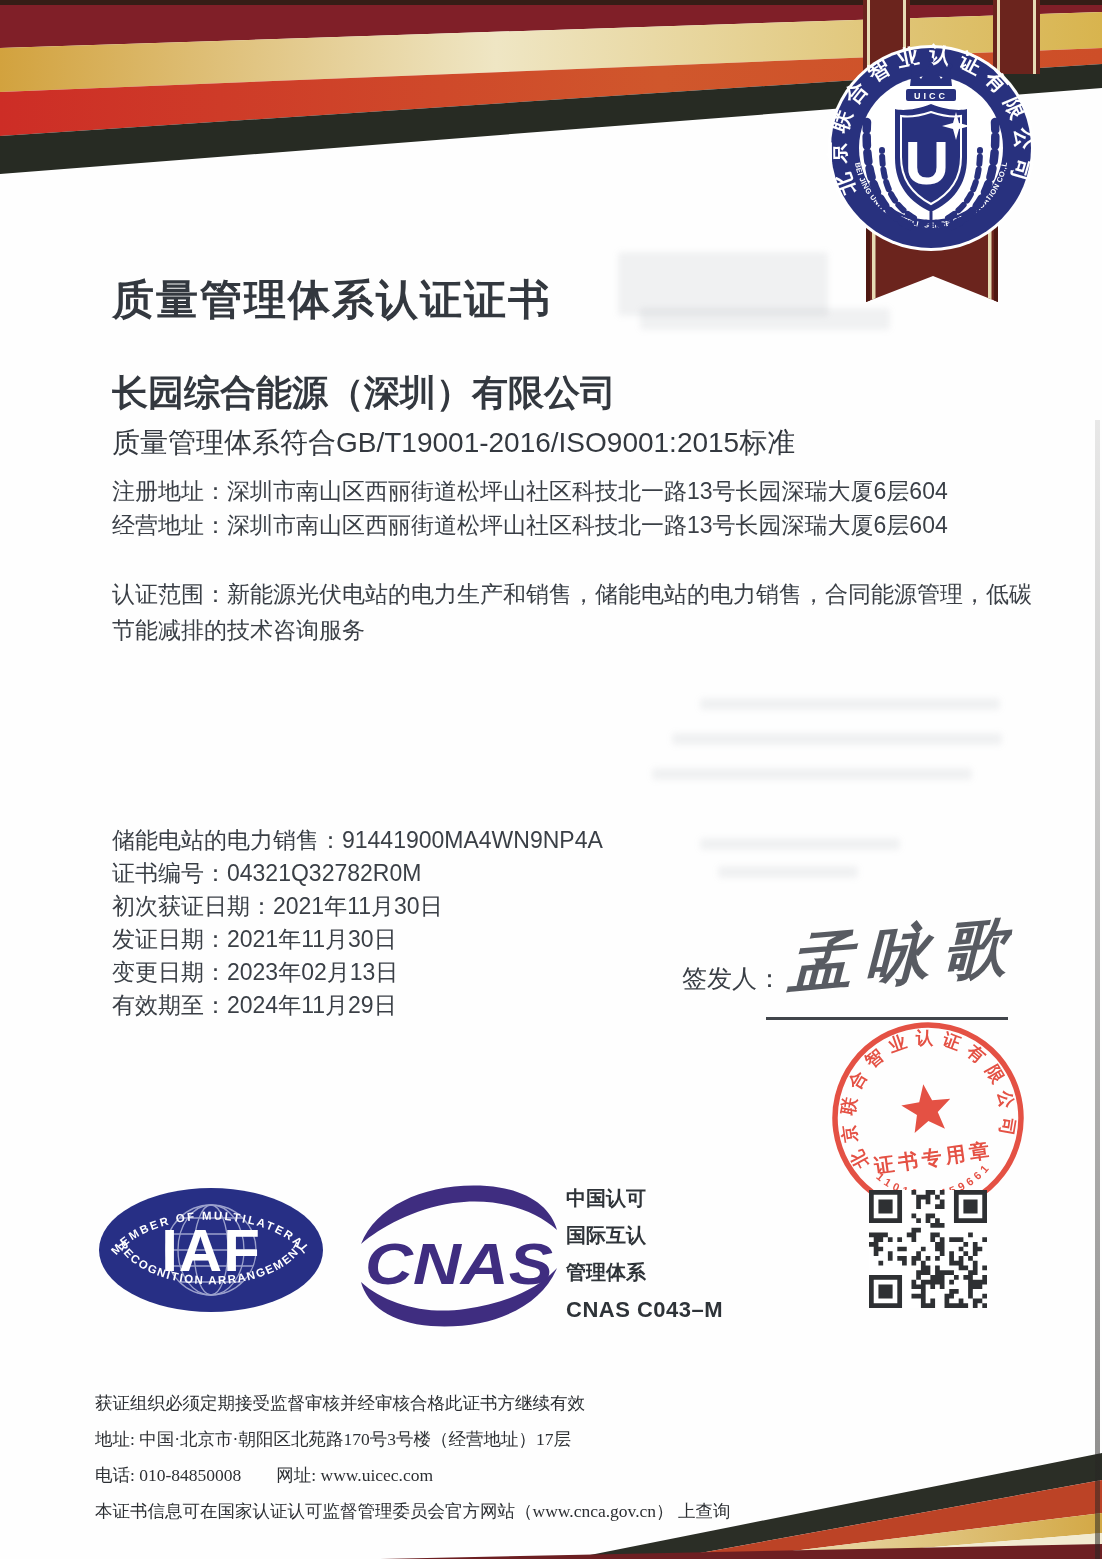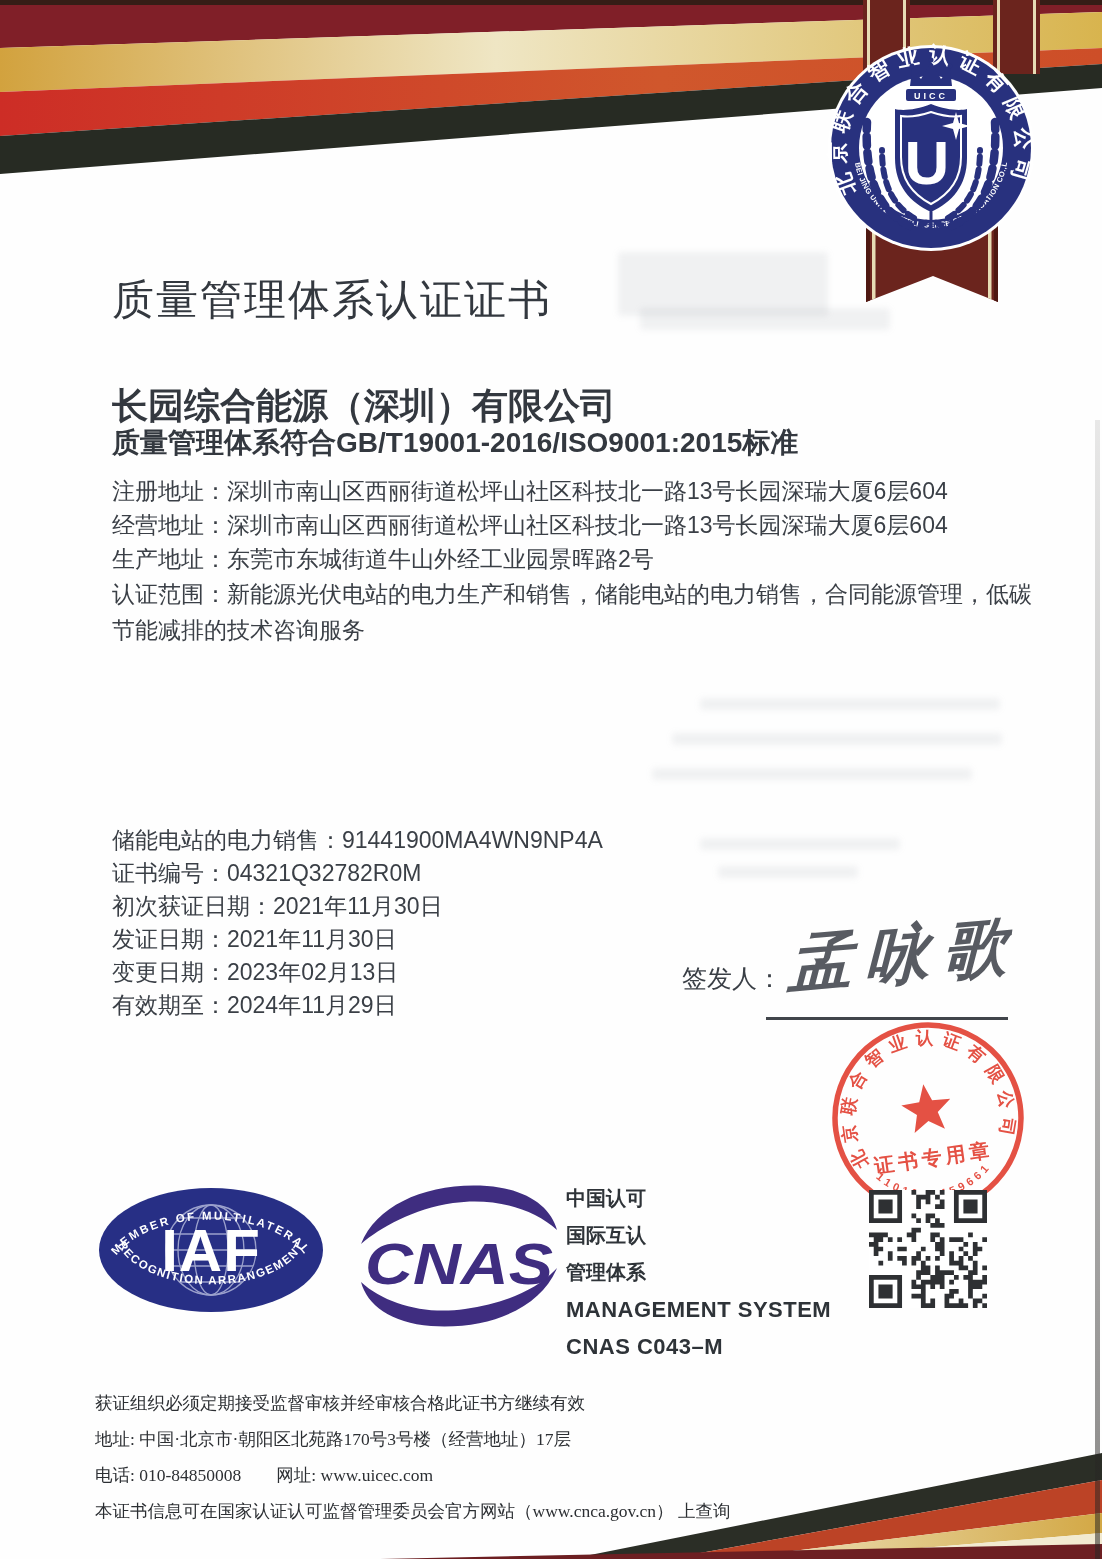--- a/index.html
+++ b/index.html
@@ -2,23 +2,23 @@
 <html><head>
 <meta charset="utf-8">
 <style>
   html,body{margin:0;padding:0;background:#e9e9e9;}
   .page{
     position:relative;width:1102px;height:1559px;margin:0 auto;
     background:#fefefe;overflow:hidden;
     font-family:"Liberation Sans", sans-serif;color:#383d44;
   }
   .abs{position:absolute;}
-  .title{font-size:42px;font-weight:normal;letter-spacing:2px;color:#33383f;}
+  .title{font-size:42px;font-weight:bold;letter-spacing:2px;color:#33383f;}
   .company{font-size:36px;font-weight:bold;color:#33383f;}
-  .standard{font-size:28px;font-weight:bold;color:#33383f;}
+  .standard{font-size:28px;font-weight:normal;color:#33383f;}
   .bodyline{font-size:23px;line-height:34px;white-space:nowrap;color:#3a3f46;}
   .scope{font-size:23px;line-height:36px;width:925px;color:#3a3f46;}
   .detailline{font-size:23px;line-height:33px;white-space:nowrap;color:#3a3f46;}
   .issuer{font-size:25px;color:#3a3f46;}
   .signature{
     font-size:64px;font-weight:bold;font-style:italic;letter-spacing:14px;
     color:#4a4e55;transform:rotate(-5deg) skewX(-6deg);transform-origin:left center;
     opacity:.92;white-space:nowrap;
   }
   .sig-underline{background:#41454b;height:3px;}
@@ -114,27 +114,26 @@
         <path d="M121 212 L121 228" stroke-width="3"></path>
       </g>
       <g fill="#28317e">
         <ellipse cx="113" cy="224" rx="6.5" ry="3" transform="rotate(-32 113 224)"></ellipse>
         <ellipse cx="129" cy="224" rx="6.5" ry="3" transform="rotate(32 129 224)"></ellipse>
       </g>
     </g>
   </svg>
 
   <div class="abs title" style="left:112px;top:272px">质量管理体系认证证书</div>
-  <div class="abs company" style="left:112px;top:382px">长园综合能源（深圳）有限公司</div>
+  <div class="abs company" style="left:112px;top:369px">长园综合能源（深圳）有限公司</div>
   <div class="abs standard" style="left:112px;top:424px">质量管理体系符合GB/T19001-2016/ISO9001:2015标准</div>
 
   <div class="abs" style="left:112px;top:474px">
     <div class="bodyline">注册地址：深圳市南山区西丽街道松坪山社区科技北一路13号长园深瑞大厦6层604</div>
     <div class="bodyline">经营地址：深圳市南山区西丽街道松坪山社区科技北一路13号长园深瑞大厦6层604</div>
-    <div class="bodyline">生产地址：东莞市东城街道牛山外经工业园景晖路2号</div>
   </div>
 
   <div class="abs scope" style="left:112px;top:576px">认证范围：新能源光伏电站的电力生产和销售，储能电站的电力销售，合同能源管理，低碳节能减排的技术咨询服务</div>
 
   <div class="abs" style="left:112px;top:824px">
     <div class="detailline">储能电站的电力销售：91441900MA4WN9NP4A</div>
     <div class="detailline">证书编号：04321Q32782R0M</div>
     <div class="detailline">初次获证日期：2021年11月30日</div>
     <div class="detailline">发证日期：2021年11月30日</div>
     <div class="detailline">变更日期：2023年02月13日</div>
@@ -194,21 +193,20 @@
   <svg class="abs" style="left:349px;top:1182px" width="220" height="146" viewBox="0 0 220 146">
     <path d="M12 62 C 28 22 80 0 138 4 C 178 7 202 25 208 48 C 184 26 144 15 104 21 C 64 27 32 45 12 62 Z" fill="#3f2d80"></path>
     <path d="M208 86 C 192 126 140 148 82 144 C 42 141 18 123 12 100 C 36 122 76 133 116 127 C 156 121 188 108 208 86 Z" fill="#3f2d80"></path>
     <text x="110" y="102" text-anchor="middle" font-size="58" font-weight="bold" font-style="italic" fill="#3f2d80" textLength="188" lengthAdjust="spacingAndGlyphs">CNAS</text>
   </svg>
 
   <div class="abs" style="left:566px;top:1180px">
     <div class="accr">中国认可</div>
     <div class="accr">国际互认</div>
     <div class="accr">管理体系</div>
-    <div class="accr accr-en">MANAGEMENT SYSTEM</div>
     <div class="accr accr-en">CNAS C043–M</div>
   </div>
 
   <svg class="abs" id="qr-code" style="left:869px;top:1190px" width="118" height="118" viewBox="0 0 118 118">
     <rect width="118" height="118" fill="#ffffff"></rect>
     <path id="qr-path" fill="#2e3033" fill-rule="evenodd" d="M0 0h33.04v33.04h-33.04ZM4.72 4.72v23.599999999999998h23.599999999999998v-23.599999999999998ZM9.44 9.44h14.16v14.16h-14.16ZM84.96 0h33.04v33.04h-33.04ZM89.67999999999999 4.72v23.599999999999998h23.599999999999998v-23.599999999999998ZM94.39999999999999 9.44h14.16v14.16h-14.16ZM0 84.96h33.04v33.04h-33.04ZM4.72 89.67999999999999v23.599999999999998h23.599999999999998v-23.599999999999998ZM9.44 94.39999999999999h14.16v14.16h-14.16ZM42.48 0h4.72v4.72h-4.72ZM56.64 0h4.72v4.72h-4.72ZM61.36 0h4.72v4.72h-4.72ZM70.8 0h4.72v4.72h-4.72ZM47.199999999999996 4.72h4.72v4.72h-4.72ZM51.919999999999995 4.72h4.72v4.72h-4.72ZM56.64 4.72h4.72v4.72h-4.72ZM66.08 4.72h4.72v4.72h-4.72ZM47.199999999999996 9.44h4.72v4.72h-4.72ZM56.64 9.44h4.72v4.72h-4.72ZM70.8 9.44h4.72v4.72h-4.72ZM47.199999999999996 14.16h4.72v4.72h-4.72ZM66.08 14.16h4.72v4.72h-4.72ZM70.8 14.16h4.72v4.72h-4.72ZM42.48 23.599999999999998h4.72v4.72h-4.72ZM56.64 23.599999999999998h4.72v4.72h-4.72ZM61.36 23.599999999999998h4.72v4.72h-4.72ZM47.199999999999996 28.32h4.72v4.72h-4.72ZM56.64 28.32h4.72v4.72h-4.72ZM66.08 28.32h4.72v4.72h-4.72ZM61.36 33.04h4.72v4.72h-4.72ZM66.08 33.04h4.72v4.72h-4.72ZM70.8 33.04h4.72v4.72h-4.72ZM42.48 37.76h4.72v4.72h-4.72ZM47.199999999999996 37.76h4.72v4.72h-4.72ZM0 42.48h4.72v4.72h-4.72ZM4.72 42.48h4.72v4.72h-4.72ZM9.44 42.48h4.72v4.72h-4.72ZM14.16 42.48h4.72v4.72h-4.72ZM37.76 42.48h4.72v4.72h-4.72ZM42.48 42.48h4.72v4.72h-4.72ZM61.36 42.48h4.72v4.72h-4.72ZM66.08 42.48h4.72v4.72h-4.72ZM99.11999999999999 42.48h4.72v4.72h-4.72ZM4.72 47.199999999999996h4.72v4.72h-4.72ZM9.44 47.199999999999996h4.72v4.72h-4.72ZM18.88 47.199999999999996h4.72v4.72h-4.72ZM28.32 47.199999999999996h4.72v4.72h-4.72ZM42.48 47.199999999999996h4.72v4.72h-4.72ZM61.36 47.199999999999996h4.72v4.72h-4.72ZM70.8 47.199999999999996h4.72v4.72h-4.72ZM80.24 47.199999999999996h4.72v4.72h-4.72ZM84.96 47.199999999999996h4.72v4.72h-4.72ZM89.67999999999999 47.199999999999996h4.72v4.72h-4.72ZM113.28 47.199999999999996h4.72v4.72h-4.72ZM0 51.919999999999995h4.72v4.72h-4.72ZM4.72 51.919999999999995h4.72v4.72h-4.72ZM66.08 51.919999999999995h4.72v4.72h-4.72ZM70.8 51.919999999999995h4.72v4.72h-4.72ZM94.39999999999999 51.919999999999995h4.72v4.72h-4.72ZM103.83999999999999 51.919999999999995h4.72v4.72h-4.72ZM4.72 56.64h4.72v4.72h-4.72ZM9.44 56.64h4.72v4.72h-4.72ZM28.32 56.64h4.72v4.72h-4.72ZM33.04 56.64h4.72v4.72h-4.72ZM51.919999999999995 56.64h4.72v4.72h-4.72ZM66.08 56.64h4.72v4.72h-4.72ZM70.8 56.64h4.72v4.72h-4.72ZM89.67999999999999 56.64h4.72v4.72h-4.72ZM103.83999999999999 56.64h4.72v4.72h-4.72ZM108.55999999999999 56.64h4.72v4.72h-4.72ZM4.72 61.36h4.72v4.72h-4.72ZM18.88 61.36h4.72v4.72h-4.72ZM47.199999999999996 61.36h4.72v4.72h-4.72ZM70.8 61.36h4.72v4.72h-4.72ZM80.24 61.36h4.72v4.72h-4.72ZM94.39999999999999 61.36h4.72v4.72h-4.72ZM103.83999999999999 61.36h4.72v4.72h-4.72ZM18.88 66.08h4.72v4.72h-4.72ZM28.32 66.08h4.72v4.72h-4.72ZM33.04 66.08h4.72v4.72h-4.72ZM42.48 66.08h4.72v4.72h-4.72ZM47.199999999999996 66.08h4.72v4.72h-4.72ZM56.64 66.08h4.72v4.72h-4.72ZM66.08 66.08h4.72v4.72h-4.72ZM80.24 66.08h4.72v4.72h-4.72ZM89.67999999999999 66.08h4.72v4.72h-4.72ZM99.11999999999999 66.08h4.72v4.72h-4.72ZM9.44 70.8h4.72v4.72h-4.72ZM33.04 70.8h4.72v4.72h-4.72ZM42.48 70.8h4.72v4.72h-4.72ZM51.919999999999995 70.8h4.72v4.72h-4.72ZM80.24 70.8h4.72v4.72h-4.72ZM84.96 70.8h4.72v4.72h-4.72ZM89.67999999999999 70.8h4.72v4.72h-4.72ZM103.83999999999999 70.8h4.72v4.72h-4.72ZM51.919999999999995 75.52h4.72v4.72h-4.72ZM56.64 75.52h4.72v4.72h-4.72ZM66.08 75.52h4.72v4.72h-4.72ZM89.67999999999999 75.52h4.72v4.72h-4.72ZM94.39999999999999 75.52h4.72v4.72h-4.72ZM103.83999999999999 75.52h4.72v4.72h-4.72ZM113.28 75.52h4.72v4.72h-4.72ZM47.199999999999996 80.24h4.72v4.72h-4.72ZM51.919999999999995 80.24h4.72v4.72h-4.72ZM56.64 80.24h4.72v4.72h-4.72ZM66.08 80.24h4.72v4.72h-4.72ZM70.8 80.24h4.72v4.72h-4.72ZM75.52 80.24h4.72v4.72h-4.72ZM80.24 80.24h4.72v4.72h-4.72ZM99.11999999999999 80.24h4.72v4.72h-4.72ZM103.83999999999999 80.24h4.72v4.72h-4.72ZM47.199999999999996 84.96h4.72v4.72h-4.72ZM61.36 84.96h4.72v4.72h-4.72ZM66.08 84.96h4.72v4.72h-4.72ZM70.8 84.96h4.72v4.72h-4.72ZM84.96 84.96h4.72v4.72h-4.72ZM94.39999999999999 84.96h4.72v4.72h-4.72ZM99.11999999999999 84.96h4.72v4.72h-4.72ZM113.28 84.96h4.72v4.72h-4.72ZM42.48 89.67999999999999h4.72v4.72h-4.72ZM51.919999999999995 89.67999999999999h4.72v4.72h-4.72ZM56.64 89.67999999999999h4.72v4.72h-4.72ZM61.36 89.67999999999999h4.72v4.72h-4.72ZM66.08 89.67999999999999h4.72v4.72h-4.72ZM70.8 89.67999999999999h4.72v4.72h-4.72ZM80.24 89.67999999999999h4.72v4.72h-4.72ZM99.11999999999999 89.67999999999999h4.72v4.72h-4.72ZM103.83999999999999 89.67999999999999h4.72v4.72h-4.72ZM108.55999999999999 89.67999999999999h4.72v4.72h-4.72ZM113.28 89.67999999999999h4.72v4.72h-4.72ZM42.48 94.39999999999999h4.72v4.72h-4.72ZM47.199999999999996 94.39999999999999h4.72v4.72h-4.72ZM51.919999999999995 94.39999999999999h4.72v4.72h-4.72ZM61.36 94.39999999999999h4.72v4.72h-4.72ZM70.8 94.39999999999999h4.72v4.72h-4.72ZM99.11999999999999 94.39999999999999h4.72v4.72h-4.72ZM103.83999999999999 94.39999999999999h4.72v4.72h-4.72ZM108.55999999999999 94.39999999999999h4.72v4.72h-4.72ZM51.919999999999995 99.11999999999999h4.72v4.72h-4.72ZM80.24 99.11999999999999h4.72v4.72h-4.72ZM84.96 99.11999999999999h4.72v4.72h-4.72ZM99.11999999999999 99.11999999999999h4.72v4.72h-4.72ZM42.48 103.83999999999999h4.72v4.72h-4.72ZM47.199999999999996 103.83999999999999h4.72v4.72h-4.72ZM51.919999999999995 103.83999999999999h4.72v4.72h-4.72ZM75.52 103.83999999999999h4.72v4.72h-4.72ZM80.24 103.83999999999999h4.72v4.72h-4.72ZM99.11999999999999 103.83999999999999h4.72v4.72h-4.72ZM113.28 103.83999999999999h4.72v4.72h-4.72ZM51.919999999999995 108.55999999999999h4.72v4.72h-4.72ZM61.36 108.55999999999999h4.72v4.72h-4.72ZM75.52 108.55999999999999h4.72v4.72h-4.72ZM89.67999999999999 108.55999999999999h4.72v4.72h-4.72ZM103.83999999999999 108.55999999999999h4.72v4.72h-4.72ZM108.55999999999999 108.55999999999999h4.72v4.72h-4.72ZM51.919999999999995 113.28h4.72v4.72h-4.72ZM56.64 113.28h4.72v4.72h-4.72ZM61.36 113.28h4.72v4.72h-4.72ZM75.52 113.28h4.72v4.72h-4.72ZM80.24 113.28h4.72v4.72h-4.72ZM84.96 113.28h4.72v4.72h-4.72ZM89.67999999999999 113.28h4.72v4.72h-4.72ZM94.39999999999999 113.28h4.72v4.72h-4.72ZM103.83999999999999 113.28h4.72v4.72h-4.72ZM113.28 113.28h4.72v4.72h-4.72Z"></path>
   </svg>
 
   <div class="abs" style="left:95px;top:1385px">
     <div class="footer-line">获证组织必须定期接受监督审核并经审核合格此证书方继续有效</div>

